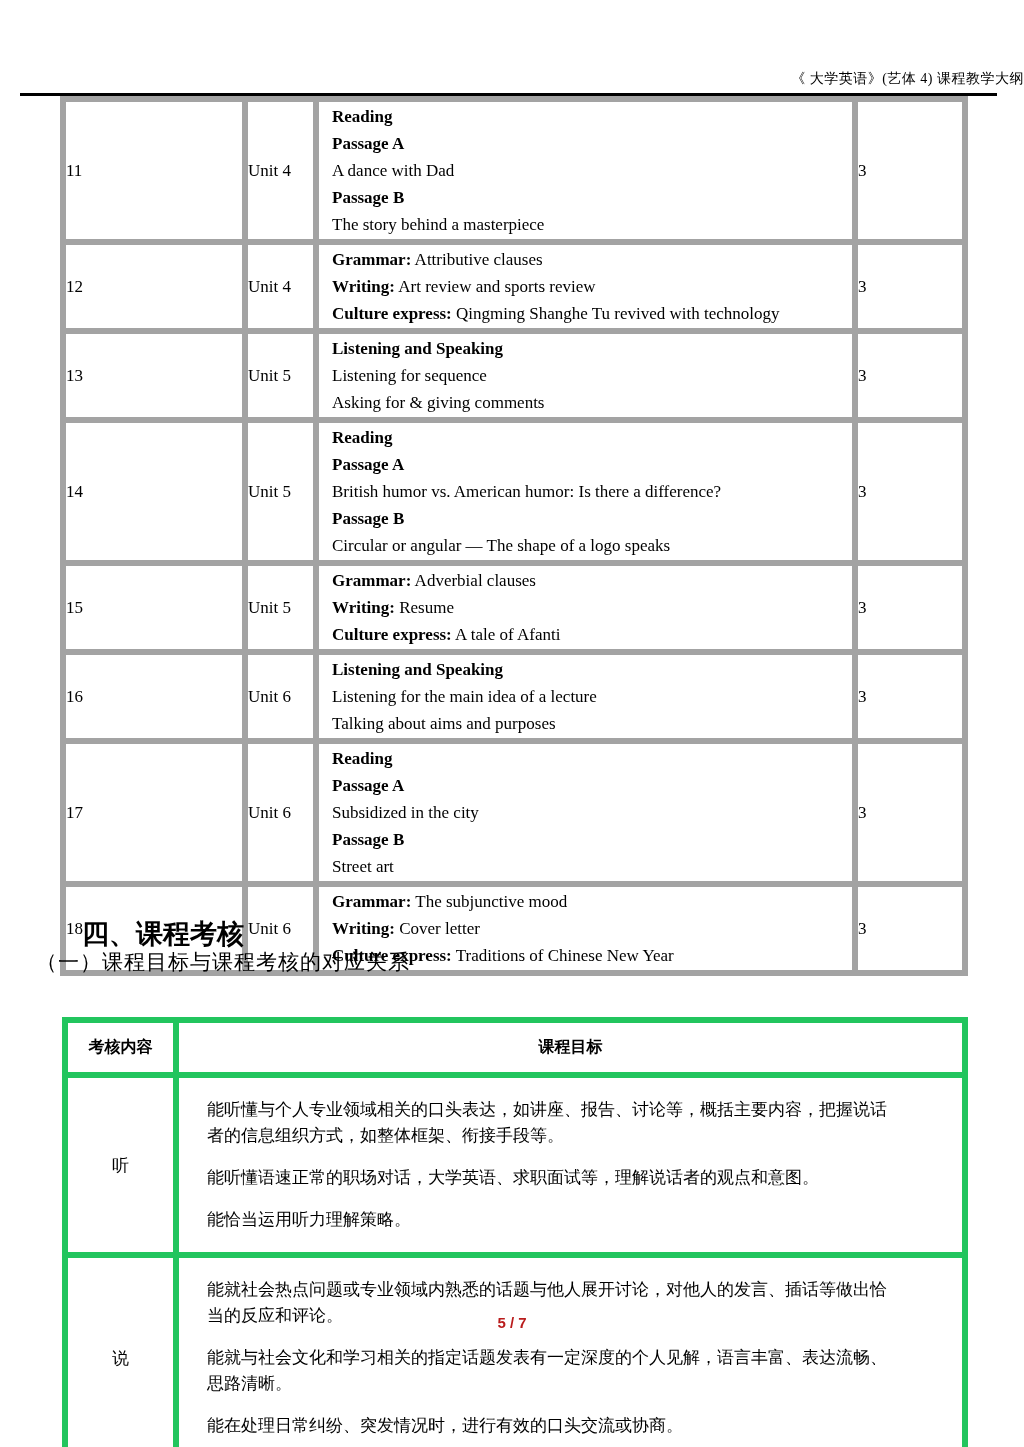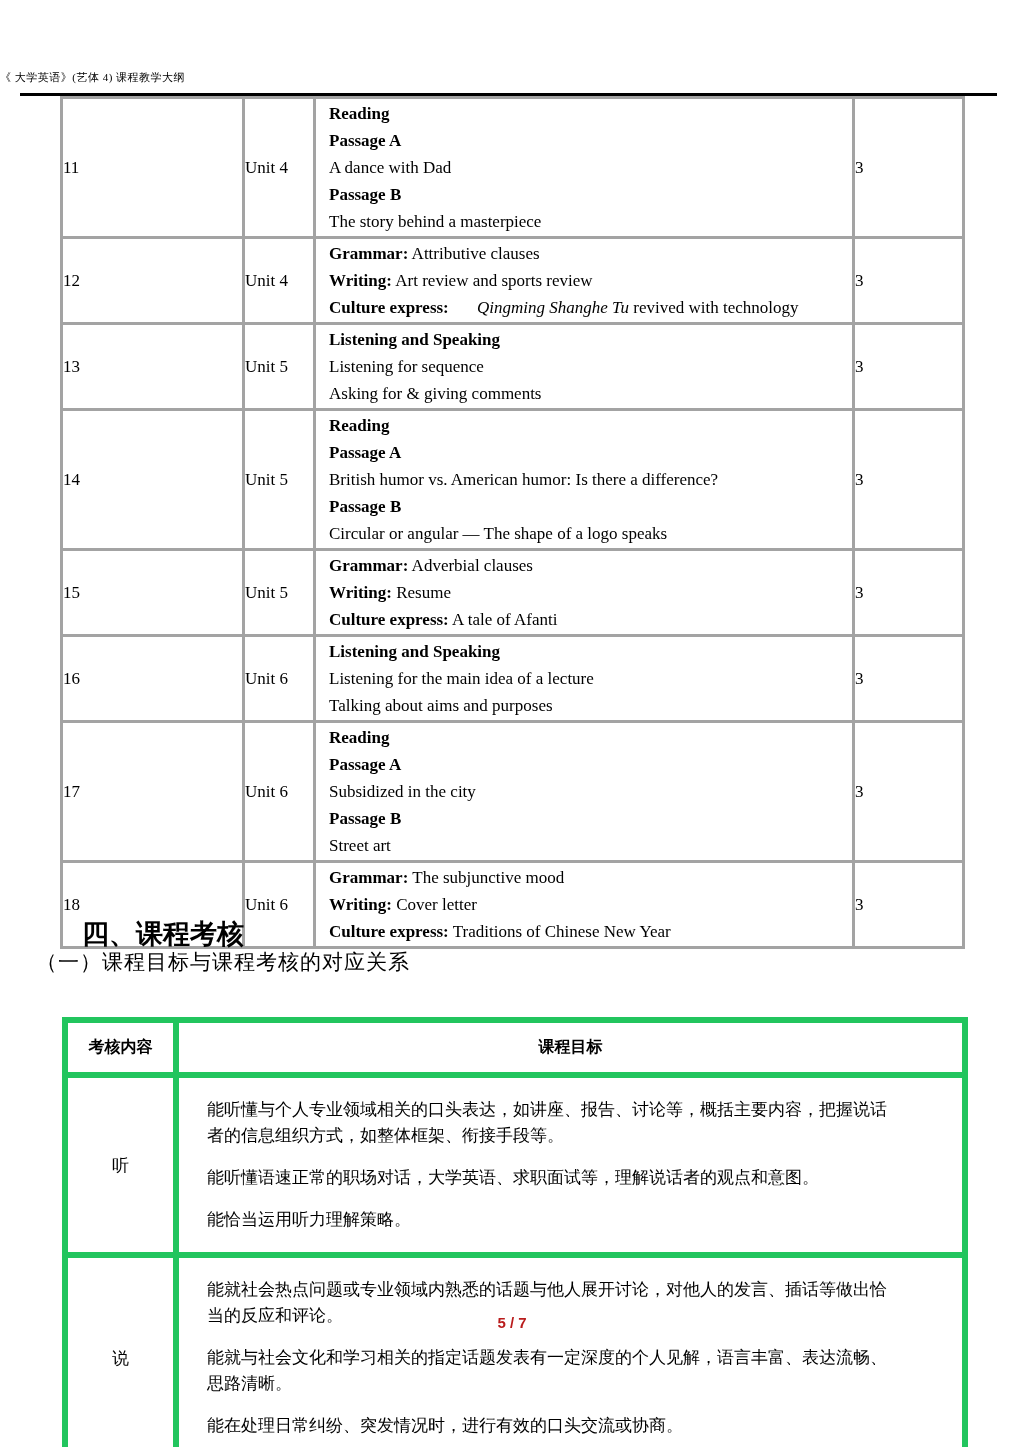--- a/index.html
+++ b/index.html
@@ -2,40 +2,40 @@
 <html><head>
 <meta charset="utf-8">
 <style>
   html,body{margin:0;padding:0;}
   body{
     width:1024px;height:1447px;background:#ffffff;position:relative;
     font-family:"Liberation Serif","DejaVu Serif",serif;color:#000;
     overflow:hidden;
   }
   .doc-title{
-    position:absolute;top:70px;left:0;width:1024px;text-align:left;
-    font-size:11px;color:#000;letter-spacing:.5px;
+    position:absolute;top:70px;left:0;width:1024px;text-align:right;
+    font-size:14px;color:#000;letter-spacing:.5px;
   }
   .header-rule{
     position:absolute;left:20px;top:93px;width:977px;height:2.5px;background:#000;
   }
   
   table{border-collapse:collapse;table-layout:fixed;}
   .schedule{
     position:absolute;left:60px;top:96px;width:902px;
   }
   .schedule td{
-    border:3px solid #a3a3a3;font-size:17px;line-height:27px;vertical-align:middle;
+    border:6px solid #a3a3a3;font-size:17px;line-height:27px;vertical-align:middle;
     padding:0;
   }
   .c{text-align:left;}
   .schedule td.content{padding:1px 5px 1px 13px;text-align:left;}
   .content-line{white-space:nowrap;}
   .b{font-weight:700;}
-  .i{font-style:italic;margin-left:24px;}
+  .i{}
   
   .section-heading{
     position:absolute;left:82px;top:916px;
     font-family:"Liberation Sans","DejaVu Sans",sans-serif;
     font-weight:700;font-size:27px;color:#000;
   }
   .subsection-heading{
     position:absolute;left:36px;top:948px;
     font-size:21px;color:#000;letter-spacing:1px;
   }

